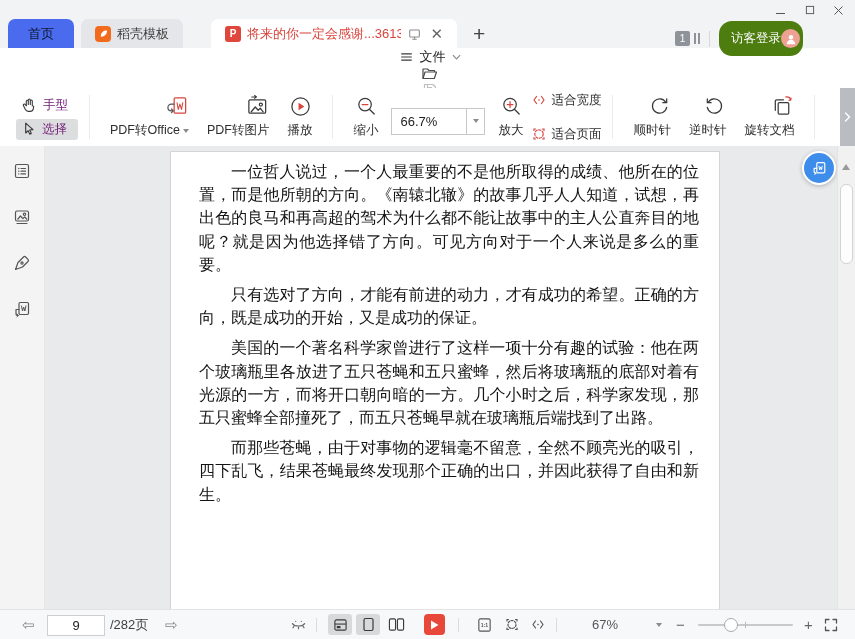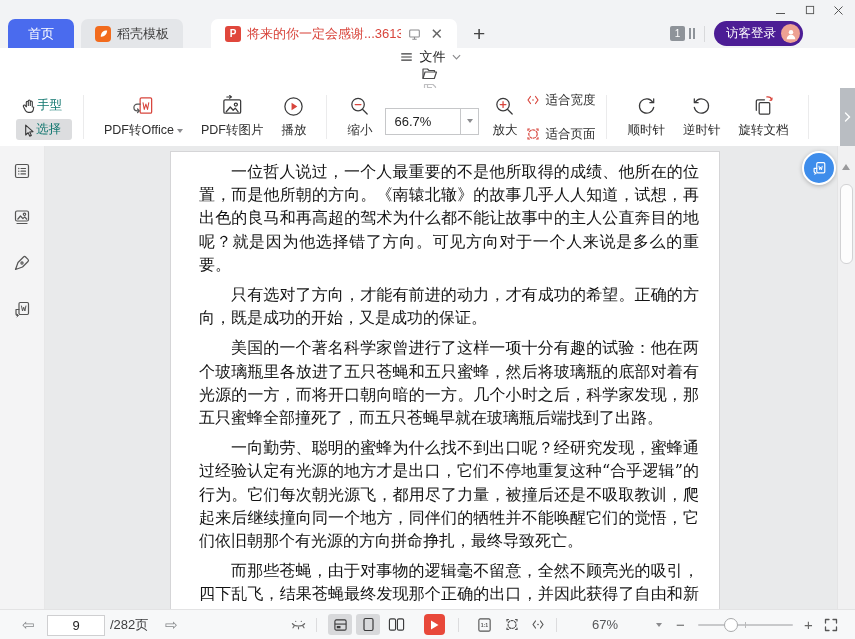--- a/index.html
+++ b/index.html
@@ -5,38 +5,38 @@
   html,body{margin:0;padding:0;}
   body{width:855px;height:639px;overflow:hidden;position:relative;background:#fff;
        font-family:"Liberation Sans",sans-serif;-webkit-font-smoothing:antialiased;color:#333;}
   svg{display:block;}
   .ic{flex:none;}
 
   
   .titlebar{position:relative;height:48px;background:#F2F3F5;}
   .tabs{position:absolute;left:8px;bottom:0;display:flex;align-items:flex-end;}
   .tab{height:29px;display:flex;align-items:center;font-size:13px;border-radius:7px 7px 0 0;padding:0 14px;}
-  .tab-home{background:#4A6BEE;color:#ffffff;padding:0 20px;margin-right:7px;text-align:center;}
+  .tab-home{background:#4A6BEE;color:#0f172a;padding:0 20px;margin-right:7px;text-align:center;}
   .tab-docer{background:#E4E6E9;color:#3d3d3d;gap:6px;margin-right:28px;}
   .tab-doc{background:#fff;color:#D8453C;gap:6px;width:218px;}
   .tab-doc .doc-title{overflow:hidden;white-space:nowrap;flex:1;}
   .pdf-badge{width:16px;height:16px;border-radius:3px;background:#E0473C;color:#fff;font-size:10px;
              font-weight:bold;display:flex;align-items:center;justify-content:center;}
   .docer-badge{width:16px;height:16px;border-radius:4px;background:#F26B1D;display:flex;align-items:center;justify-content:center;}
   .close-x{color:#666;font-size:15px;line-height:1;padding:0 0 0 2px;}
   .newtab{color:#444;font-size:21px;margin:0 0 4px 16px;line-height:1;}
   .titlebar-right{position:absolute;right:52px;top:21px;display:flex;align-items:center;gap:9px;}
   .tabcount{display:flex;align-items:center;gap:2px;}
   .count-badge{width:15px;height:15px;border-radius:2px;background:#8E9399;color:#fff;font-size:10px;
                display:flex;align-items:center;justify-content:center;}
   .count-bars{display:flex;gap:2px;margin-left:2px;}
   .count-bars i{width:2px;height:11px;background:#8E9399;}
   .tr-sep{width:1px;height:16px;background:#D8D9DB;}
-  .login{height:25px;border-radius:13px;background:#4c1d95;color:#fff;font-size:12.5px;
-         display:flex;align-items:center;gap:5px;padding:0 3px 0 12px;}
+  .login{height:35px;border-radius:13px;background:#4d7c0f;color:#fff;font-size:12.5px;
+         display:flex;align-items:center;padding:0 3px 0 12px;}
   .avatar{width:19px;height:19px;border-radius:50%;background:#EDA193;display:flex;align-items:center;justify-content:center;}
   .win-controls{position:absolute;top:0;right:2px;display:flex;}
   .win-btn{width:29px;height:20px;display:flex;align-items:center;justify-content:center;color:#555;}
 
   
   .menubar{height:40px;background:#fff;display:flex;align-items:center;padding:0 10px 0 14px;flex-direction:column;}
   .mb-file{display:flex;align-items:center;gap:6px;font-size:13px;color:#222;}
   .mb-sep{width:1px;height:18px;background:#E3E3E5;margin:0 9px;}
   .mb-icon{width:25px;height:24px;display:flex;align-items:center;justify-content:center;}
   .pill{height:24px;padding:0 15px;border-radius:12px;background:#DF4436;color:#fff;font-size:13px;
@@ -51,25 +51,25 @@
   .sync{display:flex;align-items:center;gap:4px;font-size:12.5px;color:#555;font-style:italic;}
   .caret{width:0;height:0;border-left:3.5px solid transparent;border-right:3.5px solid transparent;
          border-top:4px solid #8b8b8e;}
   .mb-right{display:flex;align-items:center;gap:16px;margin-left:18px;margin-right:4px;}
   .gear{font-size:15px;color:#555;line-height:1;}
 
   
   .toolbar{height:58px;background:#fff;border-bottom:1px solid #E2E3E4;display:flex;align-items:center;
            padding-left:16px;position:relative;}
   .tool-stack{display:flex;flex-direction:column;gap:3px;}
-  .tool-row{display:flex;align-items:flex-end;gap:0;font-size:12.5px;color:#0f766e;
+  .tool-row{display:flex;align-items:flex-start;gap:6px;font-size:12.5px;color:#701a75;
             padding:2px 10px 2px 5px;border-radius:3px;}
   .tool-row.selected{background:#DCDDDF;}
   .tb-sep{width:1px;align-self:stretch;background:#EBEBEC;margin:7px 11px;}
-  .bigbtn{display:flex;flex-direction:column;align-items:center;justify-content:center;gap:4px;
+  .bigbtn{display:flex;flex-direction:column;align-items:flex-end;justify-content:center;gap:4px;
           padding:0 9px;font-size:12.5px;color:#2e2e2e;}
   .bigbtn .lbl{display:flex;align-items:center;gap:3px;white-space:nowrap;}
   .combo-col{display:flex;flex-direction:column;justify-content:flex-start;padding-top:8px;margin:0 4px;}
   .combo{width:92px;height:25px;border:1px solid #C6C7C9;background:#fff;display:flex;align-items:center;font-size:13px;color:#222;}
   .combo .val{flex:1;padding-left:8px;}
   .combo .arrow{width:17px;align-self:stretch;border-left:1px solid #C6C7C9;display:flex;
                 align-items:center;justify-content:center;}
   .fit-stack{display:flex;flex-direction:column;gap:17px;justify-content:center;}
   .fit-row{display:flex;align-items:center;gap:5px;font-size:12.5px;color:#2e2e2e;white-space:nowrap;}
   .tb-strip{position:absolute;right:0;top:0;width:15px;height:58px;background:#B9BDC2;display:flex;
@@ -457,21 +457,20 @@
           <path d="M6 9.5 H3 v4 a2 2 0 0 0 2 2"></path>
           <path d="M4 14 l1.3 1.5 L4 16.8" stroke-width="1"></path>
         </svg>
     </div>
   </div>
 
   <div class="page">
     <p>一位哲人说过，一个人最重要的不是他所取得的成绩、他所在的位置，而是他所朝的方向。《南辕北辙》的故事几乎人人知道，试想，再出色的良马和再高超的驾术为什么都不能让故事中的主人公直奔目的地呢？就是因为他选择错了方向。可见方向对于一个人来说是多么的重要。</p>
     <p>只有选对了方向，才能有前进的动力，才有成功的希望。正确的方向，既是成功的开始，又是成功的保证。</p>
     <p>美国的一个著名科学家曾进行了这样一项十分有趣的试验：他在两个玻璃瓶里各放进了五只苍蝇和五只蜜蜂，然后将玻璃瓶的底部对着有光源的一方，而将开口朝向暗的一方。几个小时之后，科学家发现，那五只蜜蜂全部撞死了，而五只苍蝇早就在玻璃瓶后端找到了出路。</p>
-    <p>一向勤劳、聪明的蜜蜂为什么找不到出口呢？经研究发现，蜜蜂通过经验认定有光源的地方才是出口，它们不停地重复这种“合乎逻辑”的行为。它们每次朝光源飞，都用尽了力量，被撞后还是不吸取教训，爬起来后继续撞向同一个地方，同伴们的牺牲并不能唤醒它们的觉悟，它们依旧朝那个有光源的方向拼命挣扎，最终导致死亡。</p>
     <p>而那些苍蝇，由于对事物的逻辑毫不留意，全然不顾亮光的吸引，四下乱飞，结果苍蝇最终发现那个正确的出口，并因此获得了自由和新生。</p>
   </div>
 
   <div class="float-btn">
     <svg width="16" height="16" viewBox="0 0 18 18" fill="none" stroke="#fff" stroke-width="1.3" stroke-linecap="round" stroke-linejoin="round">
         <rect x="6.5" y="3" width="9" height="11.5" rx="1.2"></rect>
         <path d="M9 7 l.8 4 1-3 1 3 .8-4" stroke-width="1.1"></path>
         <path d="M6.5 9.5 H3.5 v3.5 a2 2 0 0 0 2 2"></path>
         <path d="M4.3 13.5 l1.2 1.5 -1.2 1.3" stroke-width="1.1"></path>
       </svg>

